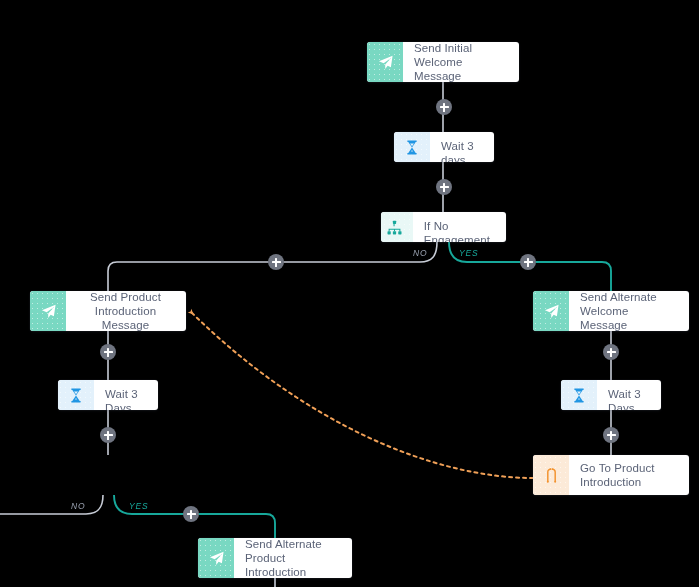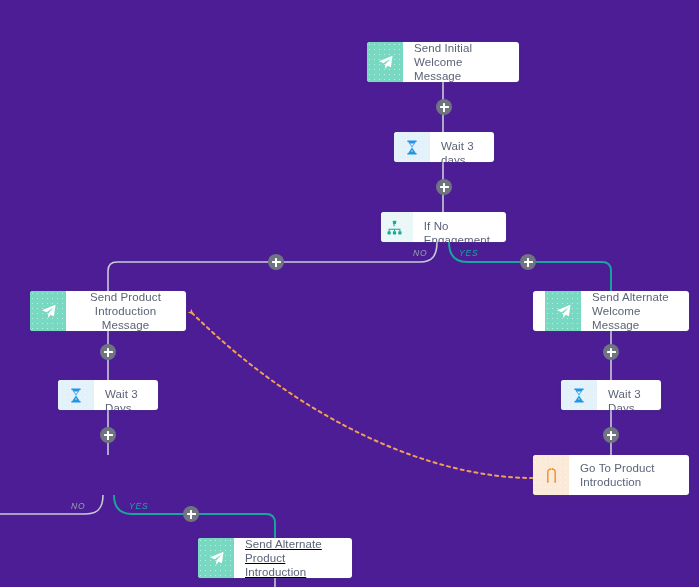--- a/index.html
+++ b/index.html
@@ -7,21 +7,21 @@
     padding: 0;
     background: #f7f8fa;
   }
   body {
     font-family: "Liberation Sans", sans-serif;
   }
   #canvas {
     position: relative;
     width: 699px;
     height: 587px;
-    background: #4c1d95;
+    background: #000000;
     overflow: hidden;
   }
   #edge-layer {
     position: absolute;
     left: 0;
     top: 0;
     width: 699px;
     height: 587px;
     pointer-events: none;
   }
@@ -166,21 +166,21 @@
   <div class="node" style="left:30px; top:291px; width:156px; height:40px;text-align:center;">
     <div class="node-icon action">
       <svg width="17" height="17" viewBox="0 0 24 24" aria-hidden="true">
         <path d="M22 2.5 L2.8 10.4 L9.4 13.2 L20.3 5.4 L11.6 14.9 L11.6 21 L15 16.6 L19.6 18.6 Z" fill="#ffffff"></path>
       </svg>
     </div>
     <div class="node-label">Send Product
 Introduction Message</div>
   </div>
 
-  <div class="node" style="left:533px; top:291px; width:156px; height:40px;padding-left:12px;">
+  <div class="node" style="left:533px; top:291px; width:156px; height:40px;">
     <div class="node-icon action">
       <svg width="17" height="17" viewBox="0 0 24 24" aria-hidden="true">
         <path d="M22 2.5 L2.8 10.4 L9.4 13.2 L20.3 5.4 L11.6 14.9 L11.6 21 L15 16.6 L19.6 18.6 Z" fill="#ffffff"></path>
       </svg>
     </div>
     <div class="node-label">Send Alternate
 Welcome Message</div>
   </div>
 
   <div class="node single" style="left:58px; top:380px; width:100px; height:30px;">
@@ -216,21 +216,21 @@
         <circle cx="6" cy="24" r="1.6" fill="#f3932f"></circle>
         <circle cx="18" cy="24" r="1.6" fill="#f3932f"></circle>
         <circle cx="10.4" cy="3.4" r="1.5" fill="#f3932f"></circle>
         <circle cx="13.6" cy="3.4" r="1.5" fill="#f3932f"></circle>
       </svg>
     </div>
     <div class="node-label">Go To Product
 Introduction</div>
   </div>
 
-  <div class="node" style="left:198px; top:538px; width:154px; height:40px;text-decoration:underline;">
+  <div class="node" style="left:198px; top:538px; width:154px; height:40px;">
     <div class="node-icon action">
       <svg width="17" height="17" viewBox="0 0 24 24" aria-hidden="true">
         <path d="M22 2.5 L2.8 10.4 L9.4 13.2 L20.3 5.4 L11.6 14.9 L11.6 21 L15 16.6 L19.6 18.6 Z" fill="#ffffff"></path>
       </svg>
     </div>
     <div class="node-label">Send Alternate Product
 Introduction</div>
   </div>
 
   <div class="branch-label" style="left:413px; top:248px;">NO</div>

